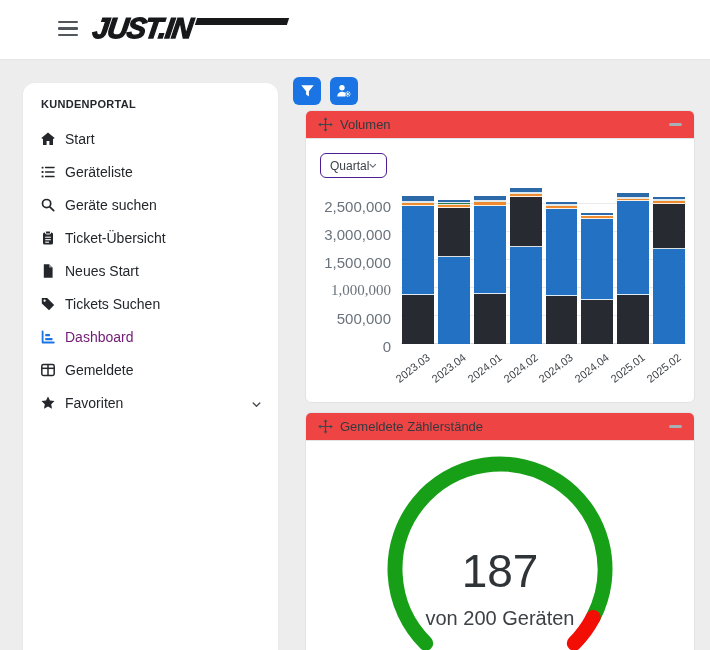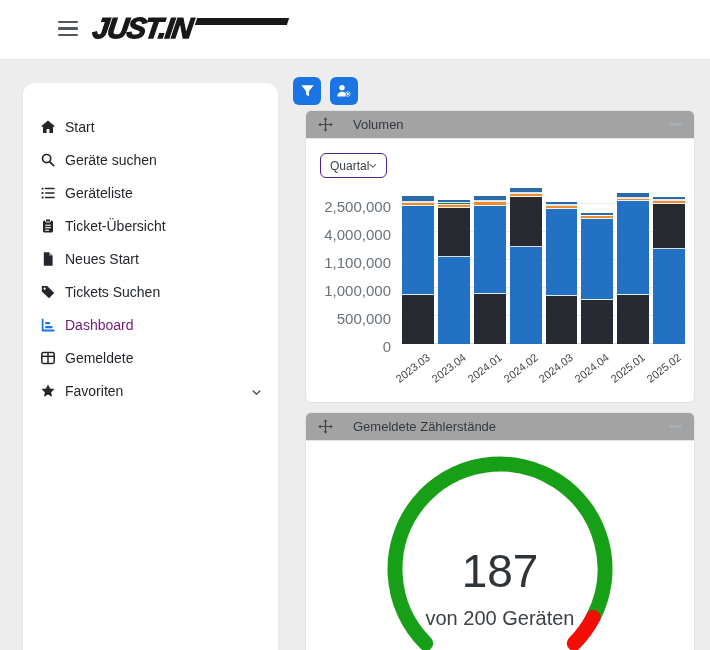--- a/index.html
+++ b/index.html
@@ -29,21 +29,21 @@
   .nav-item.active{color:#701a75;font-weight:400;}
   .nav-item.active .nicon{color:#1b74e4;}
   .nav-chevron{position:absolute;right:16px;top:11px;color:#4a5056;}
   
   .toolbar{position:absolute;left:293px;top:77px;display:flex;gap:9px;}
   .tbtn{width:28px;height:28px;border:none;border-radius:6px;background:#1b74e4;display:flex;align-items:center;justify-content:center;cursor:pointer;padding:0;}
   
   .panel{position:absolute;left:305px;width:390px;background:#fff;border:1px solid #e1e3e5;border-radius:6px;box-sizing:border-box;}
   .panel-volumen{top:110px;height:293px;}
   .panel-gauge{top:412px;height:240px;border-bottom:none;border-radius:6px 6px 0 0;}
-  .panel-header{height:27px;background:#a3a3a3;border-bottom:1px solid #e1e3e5;border-radius:5px 5px 0 0;display:flex;align-items:center;gap:20px;padding:0 12px;font-size:13px;color:#343a40;cursor:move;}
+  .panel-header{height:27px;background:#ef4444;border-bottom:1px solid #e1e3e5;border-radius:5px 5px 0 0;display:flex;align-items:center;gap:7px;padding:0 12px;font-size:13px;color:#343a40;cursor:move;}
   .panel-title{flex:0 1 auto;}
   .minus-bar{margin-left:auto;width:13px;height:3px;background:#a7aeb6;border-radius:2px;cursor:pointer;}
   .panel-body{position:relative;}
   
   .select{position:absolute;left:14px;top:14px;width:67px;height:25px;background:#fff;border:1px solid #4c1d95;border-radius:6px;display:flex;align-items:center;justify-content:space-between;padding:11px 9px;box-sizing:border-box;font-size:12px;color:#3c4247;cursor:pointer;}
   
   .chart{position:absolute;left:12px;right:6px;top:48px;height:210px;}
   .plot{position:absolute;left:83px;right:2px;top:0;height:157px;}
   .gridline{position:absolute;left:0;right:0;height:1px;background:#e9eaec;}
   .gridline.zero{background:#d8dbde;}
@@ -67,54 +67,55 @@
       <i></i>
       <i></i>
     </div>
   <div class="logo">
     <span class="logo-text">JUST.IN</span>
     <span class="logo-bar"></span>
   </div>
 </header>
 
 <aside class="sidebar">
+  <div class="section-label">KUNDENPORTAL</div>
   <nav class="nav" id="nav">
       <div class="nav-item">
         <span class="nicon">
           <svg width="16" height="16" viewBox="0 0 16 16">
             <path d="M8 1.4l6.6 5.6-.9 1.1-.7-.6v6.4H9.4v-4H6.6v4H3V7.5l-.7.6-.9-1.1z" fill="currentColor"></path>
           </svg>
         </span>
         <span>Start</span>
-      </div>
-      <div class="nav-item">
-        <span class="nicon">
-          <svg width="16" height="16" viewBox="0 0 16 16">
-            <circle cx="6.6" cy="6.6" r="4.1" fill="none" stroke="currentColor" stroke-width="1.7"></circle>
-            <line x1="9.8" y1="9.8" x2="13.7" y2="13.7" stroke="currentColor" stroke-width="1.7" stroke-linecap="round"></line>
-          </svg>
-        </span>
-        <span>Geräte suchen</span>
       </div>
       <div class="nav-item">
         <span class="nicon">
           <svg width="16" height="16" viewBox="0 0 16 16">
             <g stroke="currentColor" stroke-width="1.5" stroke-linecap="round">
               <line x1="5.6" y1="3.6" x2="14" y2="3.6"></line>
               <line x1="5.6" y1="8" x2="14" y2="8"></line>
               <line x1="5.6" y1="12.4" x2="14" y2="12.4"></line>
             </g>
             <g fill="currentColor">
               <rect x="1.6" y="2.7" width="1.9" height="1.9" rx=".5"></rect>
               <rect x="1.6" y="7.1" width="1.9" height="1.9" rx=".5"></rect>
               <rect x="1.6" y="11.5" width="1.9" height="1.9" rx=".5"></rect>
             </g>
           </svg>
         </span>
         <span>Geräteliste</span>
+      </div>
+      <div class="nav-item">
+        <span class="nicon">
+          <svg width="16" height="16" viewBox="0 0 16 16">
+            <circle cx="6.6" cy="6.6" r="4.1" fill="none" stroke="currentColor" stroke-width="1.7"></circle>
+            <line x1="9.8" y1="9.8" x2="13.7" y2="13.7" stroke="currentColor" stroke-width="1.7" stroke-linecap="round"></line>
+          </svg>
+        </span>
+        <span>Geräte suchen</span>
       </div>
       <div class="nav-item">
         <span class="nicon">
           <svg width="16" height="16" viewBox="0 0 16 16">
             <rect x="3" y="2.4" width="10" height="12.2" rx="1.6" fill="currentColor"></rect>
             <rect x="5.5" y="1" width="5" height="3" rx="1" fill="currentColor" stroke="#fff" stroke-width="1"></rect>
             <g stroke="#fff" stroke-width="1.1">
               <line x1="5.2" y1="7.2" x2="10.8" y2="7.2"></line>
               <line x1="5.2" y1="9.7" x2="10.8" y2="9.7"></line>
               <line x1="5.2" y1="12.2" x2="9" y2="12.2"></line>
@@ -286,23 +287,23 @@
               <div class="seg" style="height: 94.64px; background: rgb(34, 113, 195);"></div>
               <div class="seg" style="height: 45.64px; background: rgb(39, 43, 49);"></div>
               <div class="seg" style="height: 2.52px; background: rgb(238, 139, 48);"></div>
               <div class="seg" style="height: 0.84px; background: rgb(47, 122, 77);"></div>
               <div class="seg" style="height: 3.08px; background: rgb(43, 105, 168);"></div>
             </div>
           </div>
         </div>
         <div class="ylab" style="top: 151px;">0</div>
         <div class="ylab" style="top: 123px;">500,000</div>
-        <div class="ylab" style="top: 95px;">1,000,000</div>
-        <div class="ylab" style="top: 67px;">1,100,000</div>
-        <div class="ylab" style="top: 39px;">4,000,000</div>
+        <div class="ylab" style="top: 95px; font-family: Liberation Serif, serif;">1,000,000</div>
+        <div class="ylab" style="top: 67px;">1,500,000</div>
+        <div class="ylab" style="top: 39px;">3,000,000</div>
         <div class="ylab" style="top: 11px;">2,500,000</div>
         <div class="xlabs">
           <div class="xlab" style="left: 19.7625px;">
             <span>2023.03</span>
           </div>
           <div class="xlab" style="left: 55.6375px;">
             <span>2023.04</span>
           </div>
           <div class="xlab" style="left: 91.5125px;">
             <span>2024.01</span>

